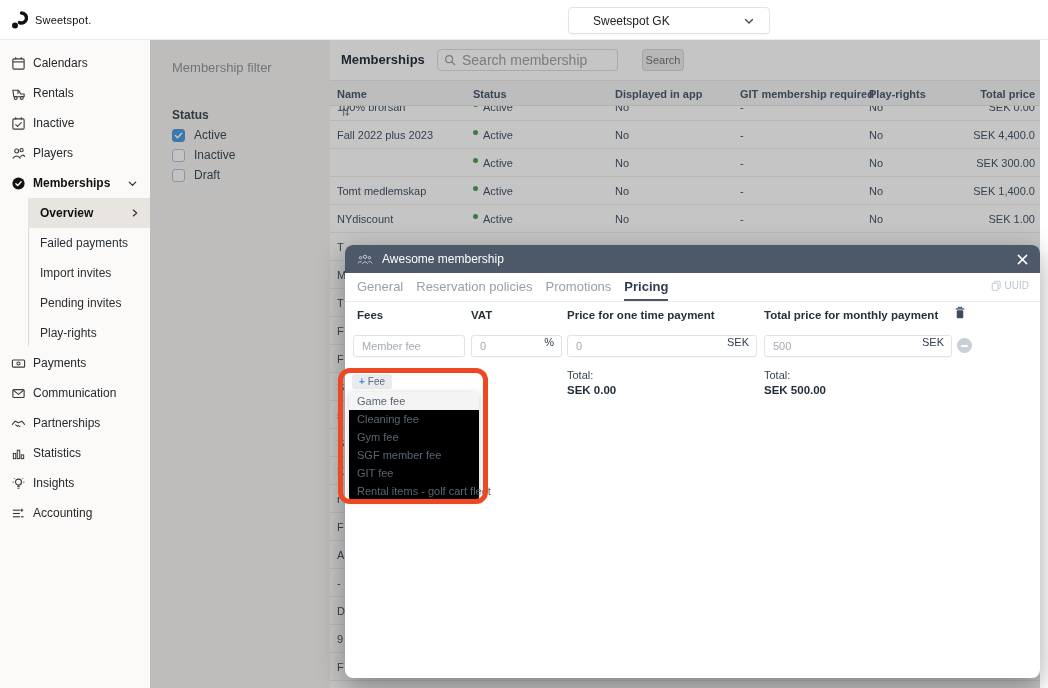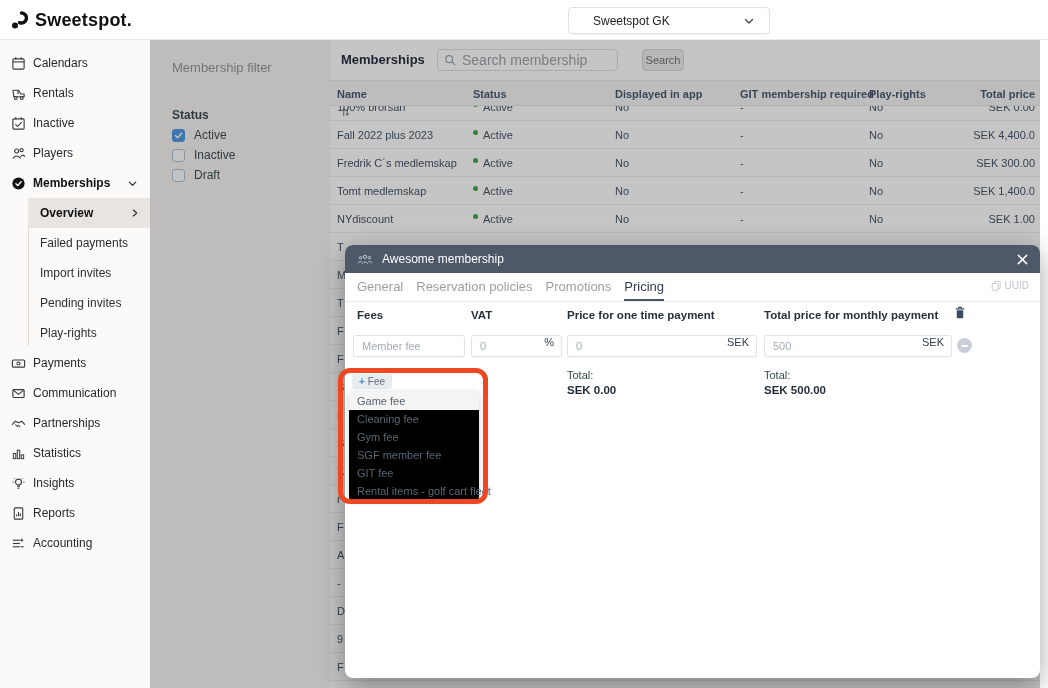--- a/index.html
+++ b/index.html
@@ -4,21 +4,21 @@
 <style>
   * { margin:0; padding:0; box-sizing:border-box; }
   html,body { width:1048px; height:688px; overflow:hidden; background:#fff;
               font-family:"Liberation Sans","DejaVu Sans",sans-serif; }
   .app { position:relative; width:1048px; height:688px; }
 
   
   .topbar { position:absolute; left:0; top:0; width:1048px; height:40px; background:#fff;
             border-bottom:1px solid #ececec; z-index:4; }
   .logo { position:absolute; left:10px; top:0; height:40px; display:flex; align-items:center; gap:7px; }
-  .logo-text { font-size:18px; font-weight:bold; color:#111; letter-spacing:.2px; }
+  .logo-text { font-size:11px; font-weight:normal; color:#111; letter-spacing:.2px; }
   .club-select { position:absolute; left:568px; top:7px; width:202px; height:27px; background:#fff;
                  border:1px solid #e2e2e2; border-radius:4px; display:flex; align-items:center;
                  padding:0 14px 0 24px; font-size:12px; color:#222; box-shadow:0 1px 2px rgba(0,0,0,.04); cursor:pointer; }
   .club-select span { flex:1; }
 
   
   .sidebar { position:absolute; left:0; top:40px; width:150px; bottom:0; background:#fbfaf9; z-index:3; padding-top:8px; }
   .nav-item { position:relative; height:30px; display:flex; align-items:center; padding-left:10px;
               font-size:12px; color:#26292c; cursor:pointer; }
   .nav-item .nico { width:16px; height:16px; margin-right:7px; display:flex; align-items:center; justify-content:center; }
@@ -76,21 +76,21 @@
   
   .modal { position:absolute; left:345px; top:245px; width:695px; height:433px; background:#fff; border-radius:8px;
            box-shadow:0 8px 28px rgba(0,0,0,.35); z-index:10; }
   .m-head { position:absolute; left:0; top:0; right:0; height:28px; background:#4d5868; border-radius:8px 8px 0 0;
             display:flex; align-items:center; padding:0 12px; }
   .m-title { margin-left:9px; font-size:12px; font-weight:500; color:#fff; }
   .m-close { margin-left:auto; cursor:pointer; display:flex; }
   .m-tabs { position:absolute; left:0; top:28px; right:0; height:29px; border-bottom:1px solid #ebebeb;
             display:flex; padding-left:12px; }
   .tab { font-size:13px; color:#9aa0a6; line-height:27px; margin-right:13px; border-bottom:2px solid transparent; cursor:pointer; }
-  .tab.active { color:#313c4e; font-weight:400; border-bottom-color:#4a5568; }
+  .tab.active { color:#313c4e; font-weight:700; border-bottom-color:#4a5568; }
   .uuid { position:absolute; right:11px; top:35px; display:flex; align-items:center; gap:4px;
           font-size:10px; color:#bfc4c9; cursor:pointer; }
   .m-cols { position:absolute; left:0; top:64px; right:0; height:16px; }
   .m-col { position:absolute; font-size:11.5px; font-weight:bold; color:#263238; white-space:nowrap; }
   .mcol1 { left:12px; } .mcol2 { left:126px; } .mcol3 { left:222px; } .mcol4 { left:419px; }
   .m-trash { position:absolute; left:608px; top:60px; cursor:pointer; }
   .fee-row { position:absolute; left:0; top:90px; right:0; height:22px; }
   .ibox { position:absolute; top:0; height:22px; border:1px solid #e3e3e3; border-radius:3px; background:#fff;
           display:flex; box-shadow:0 1px 1px rgba(0,0,0,.03); }
   .ib1 { left:8px; width:112px; } .ib2 { left:126px; width:91px; } .ib3 { left:222px; width:190px; } .ib4 { left:419px; width:188px; }
@@ -270,31 +270,20 @@
             <line x1="13" y1="6.5" x2="14.4" y2="6.5" stroke="#3a3a3a" stroke-width="1"></line>
             <line x1="3.2" y1="2.4" x2="4.2" y2="3.4" stroke="#3a3a3a" stroke-width="1"></line>
             <line x1="11.8" y1="3.4" x2="12.8" y2="2.4" stroke="#3a3a3a" stroke-width="1"></line>
           </svg>
       </span>
       <span>Insights</span>
     </div>
     <div class="nav-item">
       <span class="nico">
         <svg width="15" height="15" viewBox="0 0 16 16">
-            <rect x="3.5" y="2" width="9" height="12" rx="1" fill="none" stroke="#3a3a3a" stroke-width="1.2"></rect>
-            <line x1="6" y1="11" x2="6" y2="9" stroke="#3a3a3a" stroke-width="1.2"></line>
-            <line x1="8" y1="11" x2="8" y2="6.5" stroke="#3a3a3a" stroke-width="1.2"></line>
-            <line x1="10" y1="11" x2="10" y2="8" stroke="#3a3a3a" stroke-width="1.2"></line>
-          </svg>
-      </span>
-      <span>Reports</span>
-    </div>
-    <div class="nav-item">
-      <span class="nico">
-        <svg width="15" height="15" viewBox="0 0 16 16">
             <line x1="2" y1="4.5" x2="9.5" y2="4.5" stroke="#3a3a3a" stroke-width="1.2"></line>
             <line x1="2" y1="8" x2="9.5" y2="8" stroke="#3a3a3a" stroke-width="1.2"></line>
             <line x1="2" y1="11.5" x2="9.5" y2="11.5" stroke="#3a3a3a" stroke-width="1.2"></line>
             <line x1="11.5" y1="3 " x2="11.5" y2="6" stroke="#3a3a3a" stroke-width="1.2"></line>
             <line x1="10" y1="4.5" x2="13" y2="4.5" stroke="#3a3a3a" stroke-width="1.2"></line>
             <line x1="10.5" y1="11.5" x2="13.5" y2="11.5" stroke="#3a3a3a" stroke-width="1.2"></line>
           </svg>
       </span>
       <span>Accounting</span>
     </div>
@@ -361,21 +350,20 @@
       </div>
       <div class="trow">
         <span class="cell c1">Fall 2022 plus 2023</span>
         <span class="cell c2"><i class="dot"></i><span>Active</span></span>
         <span class="cell c3">No</span>
         <span class="cell c4">-</span>
         <span class="cell c5">No</span>
         <span class="cell c6">SEK 4,400.0</span>
       </div>
       <div class="trow">
-        <span class="cell c1">Fredrik C´s medlemskap</span>
         <span class="cell c2"><i class="dot"></i><span>Active</span></span>
         <span class="cell c3">No</span>
         <span class="cell c4">-</span>
         <span class="cell c5">No</span>
         <span class="cell c6">SEK 300.00</span>
       </div>
       <div class="trow">
         <span class="cell c1">Tomt medlemskap</span>
         <span class="cell c2"><i class="dot"></i><span>Active</span></span>
         <span class="cell c3">No</span>

